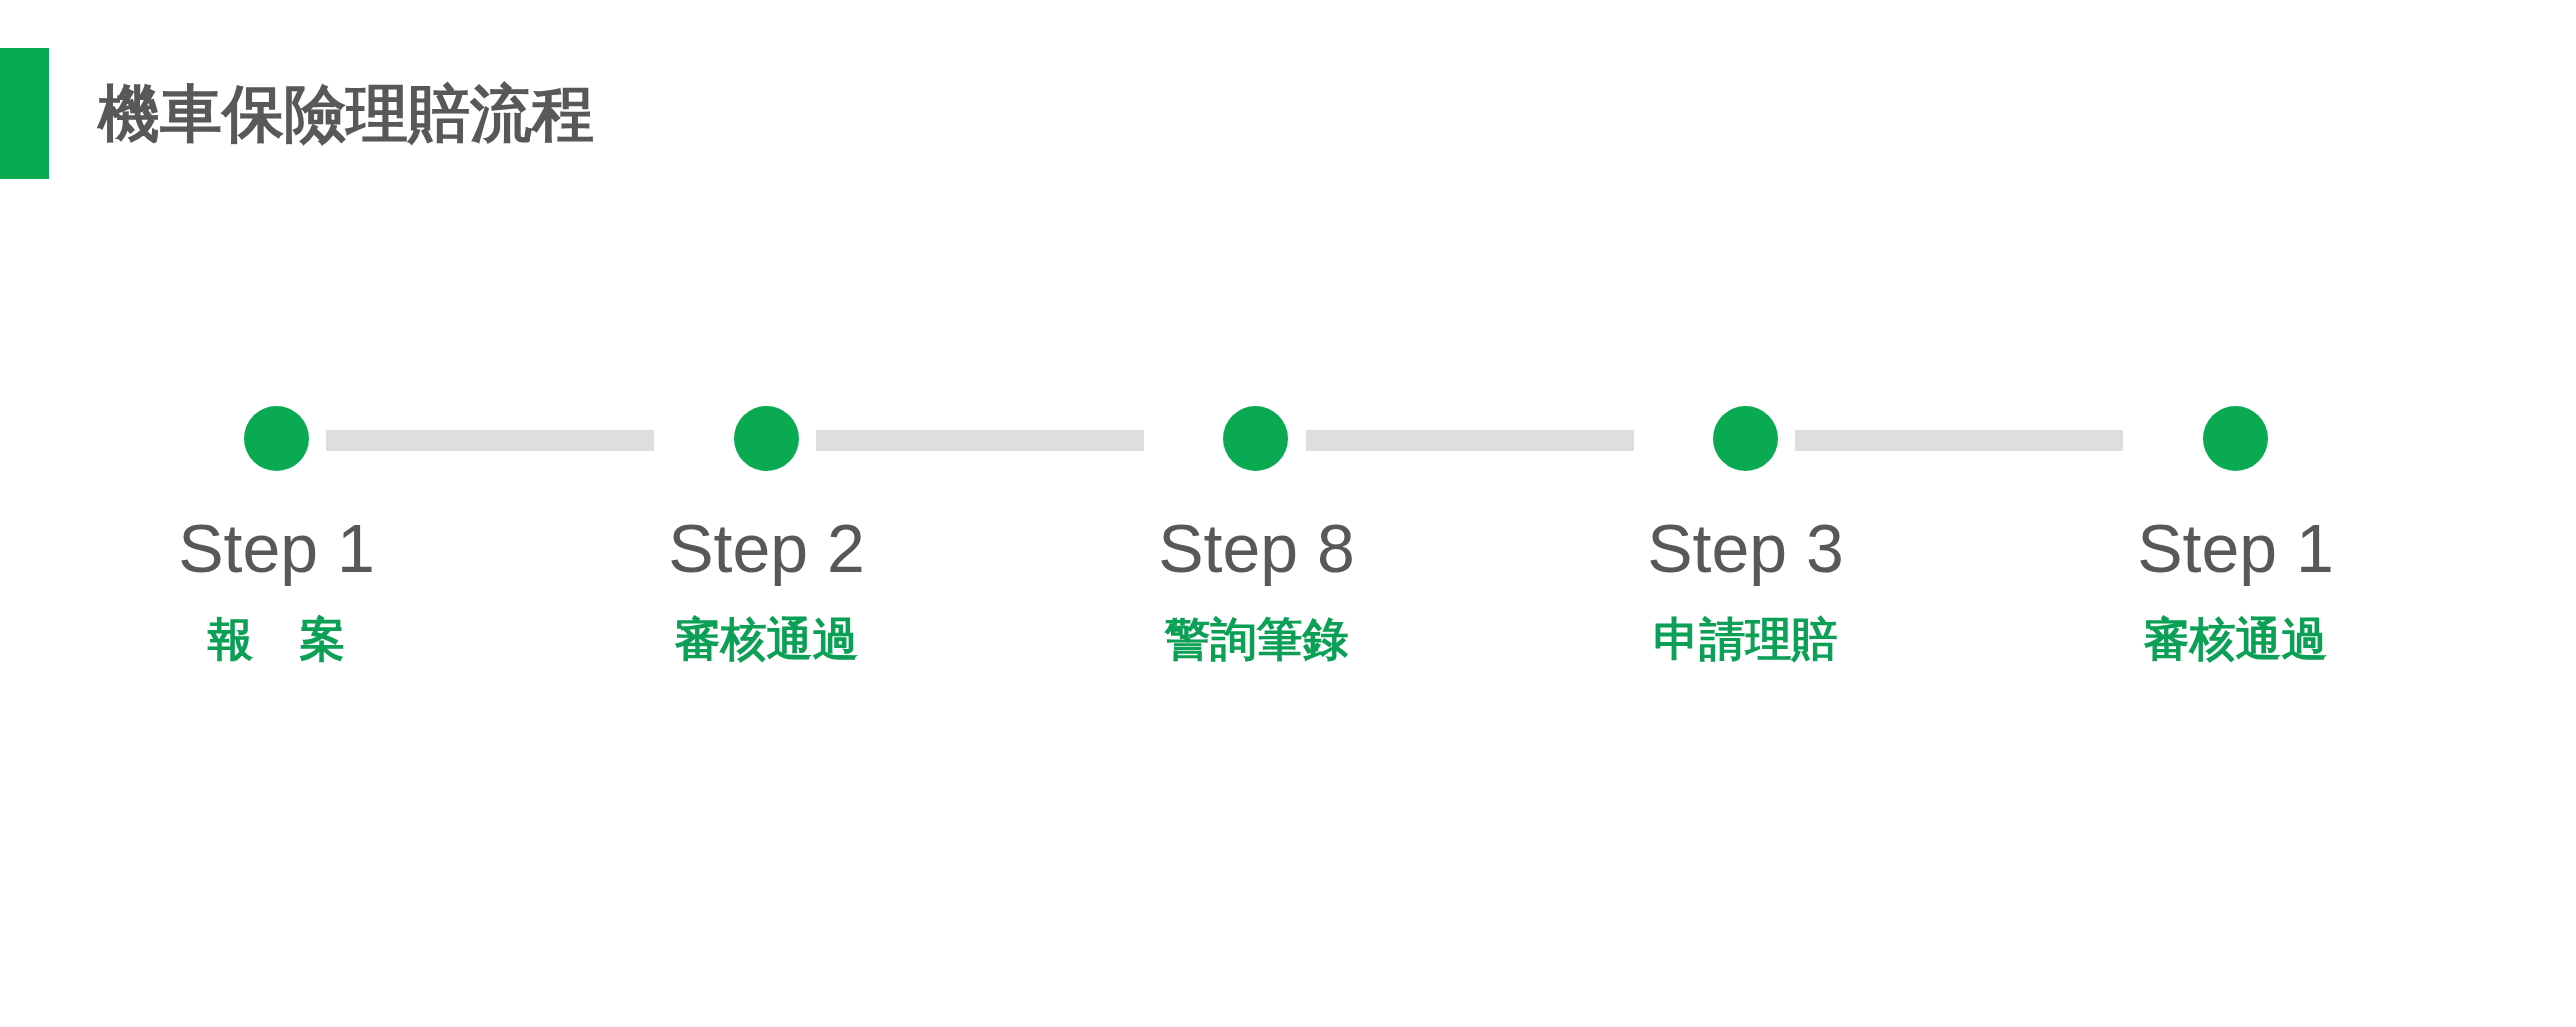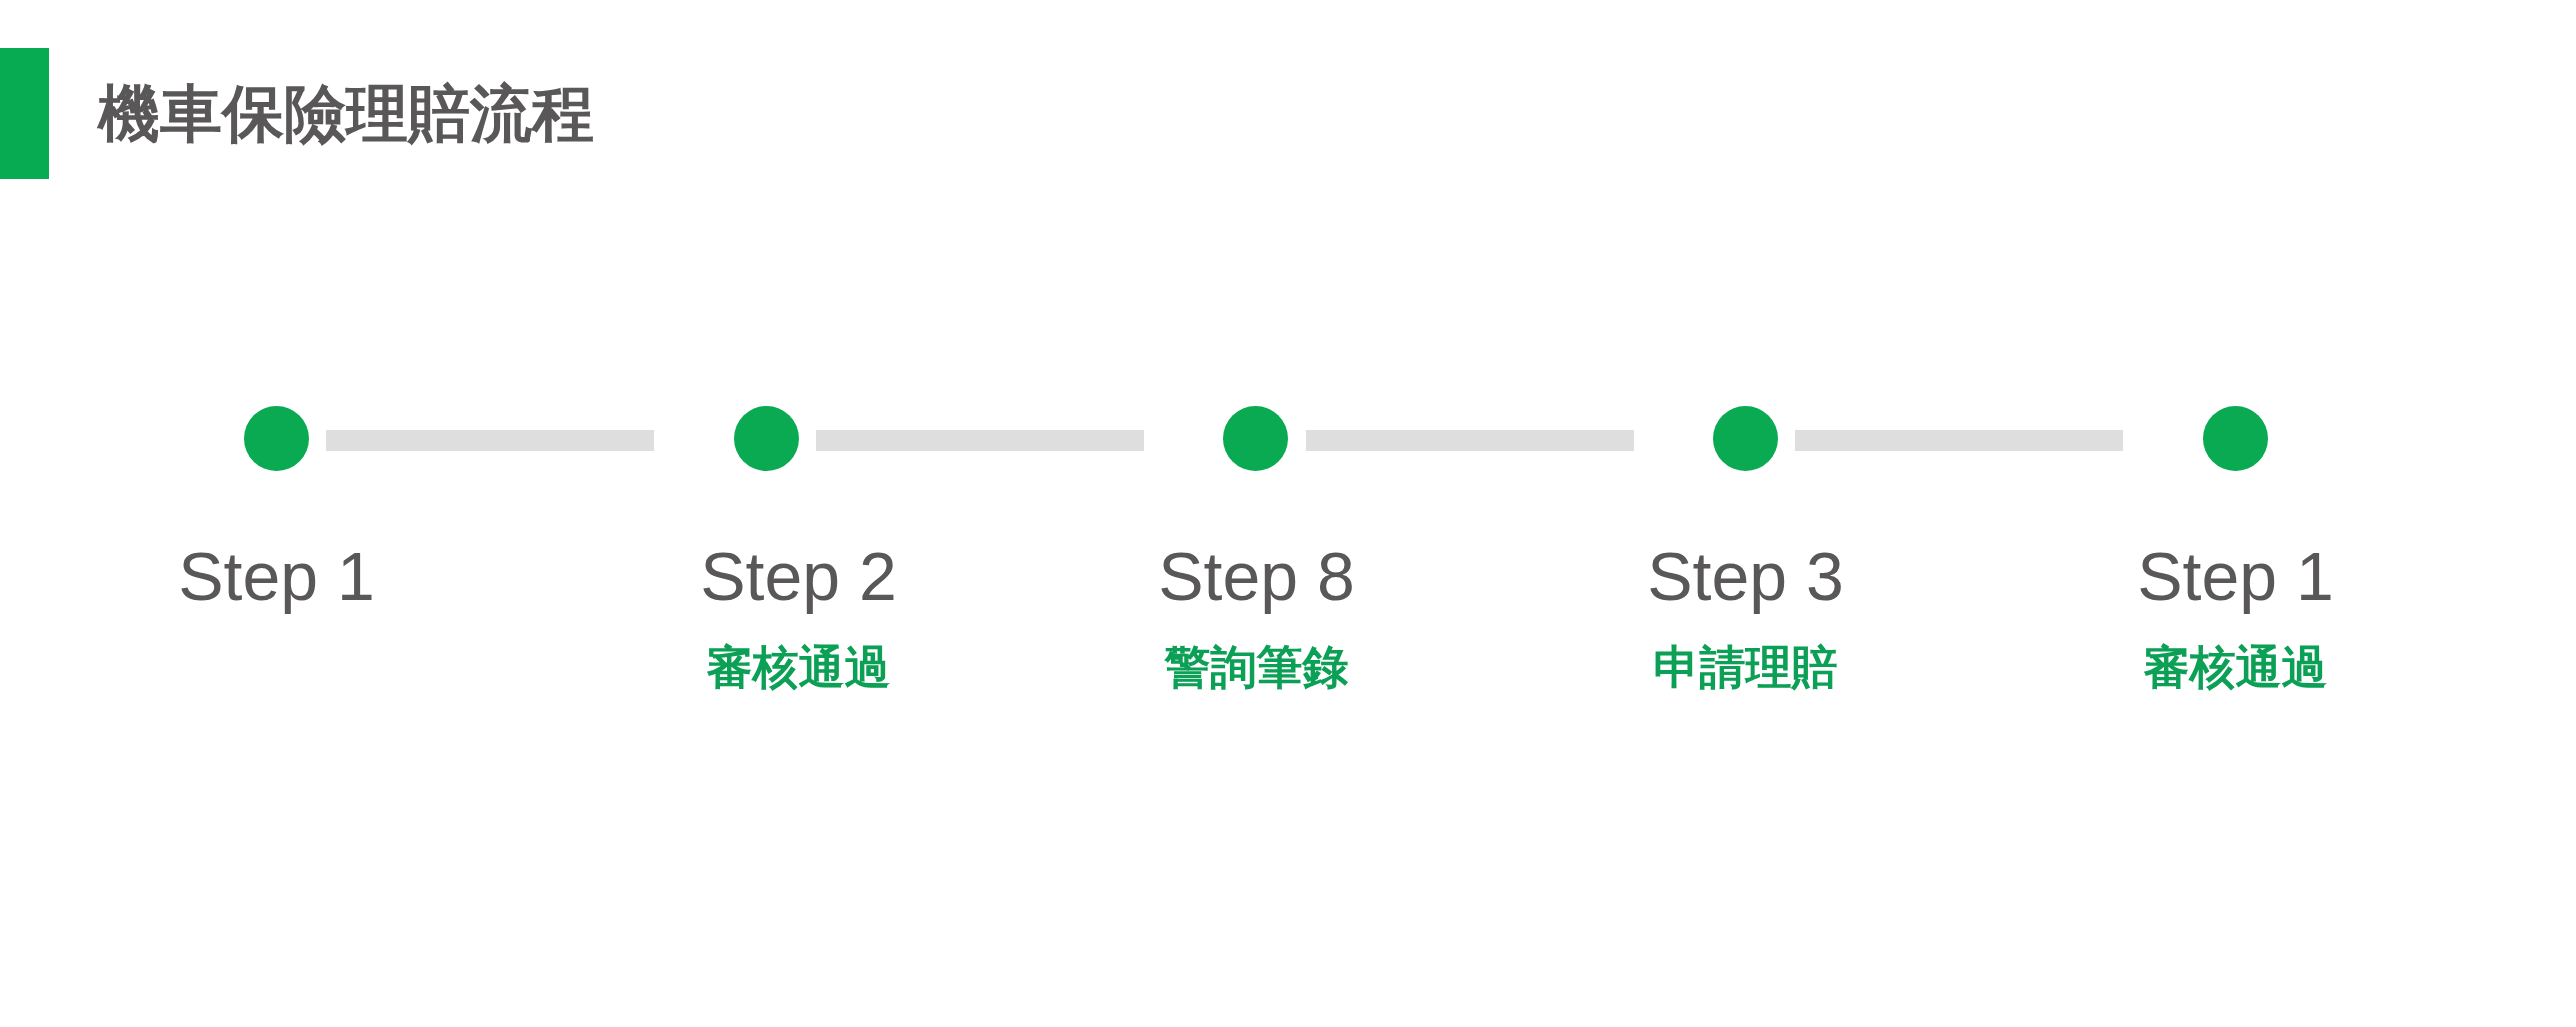--- a/index.html
+++ b/index.html
@@ -71,21 +71,20 @@
     height: 65px;
     border-radius: 50%;
     background: #09AA51;
   }
 
   .step-label-group {
     position: absolute;
     top: 514px;
     width: 411px;
     text-align: center;
-    margin-top: 28px;
   }
   .step-title {
     font-size: 68px;
     line-height: 1.0;
     font-weight: normal;
     color: #5A5758;
     white-space: nowrap;
   }
   .step-sub {
     margin-top: 34px;
@@ -114,23 +113,24 @@
 
     <div class="node" style="left:0px;"></div>
     <div class="node" style="left:490px;"></div>
     <div class="node" style="left:979px;"></div>
     <div class="node" style="left:1469px;"></div>
     <div class="node" style="left:1959px;"></div>
   </div>
 
   <div class="step-label-group" style="left:71px;">
     <div class="step-title">Step 1</div>
+    <div class="step-sub">報　案</div>
   </div>
 
-  <div class="step-label-group" style="left:593px;">
+  <div class="step-label-group" style="left:561px;">
     <div class="step-title">Step 2</div>
     <div class="step-sub">審核通過</div>
   </div>
 
   <div class="step-label-group" style="left:1051px;">
     <div class="step-title">Step 8</div>
     <div class="step-sub">警詢筆錄</div>
   </div>
 
   <div class="step-label-group" style="left:1540px;">

